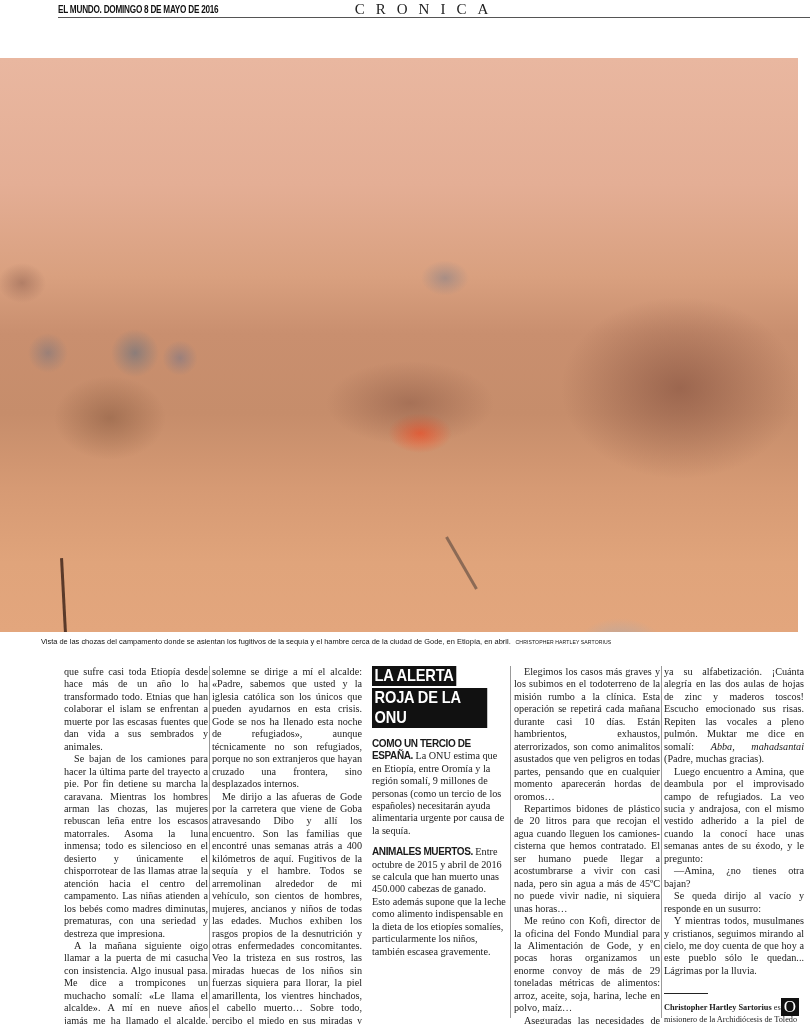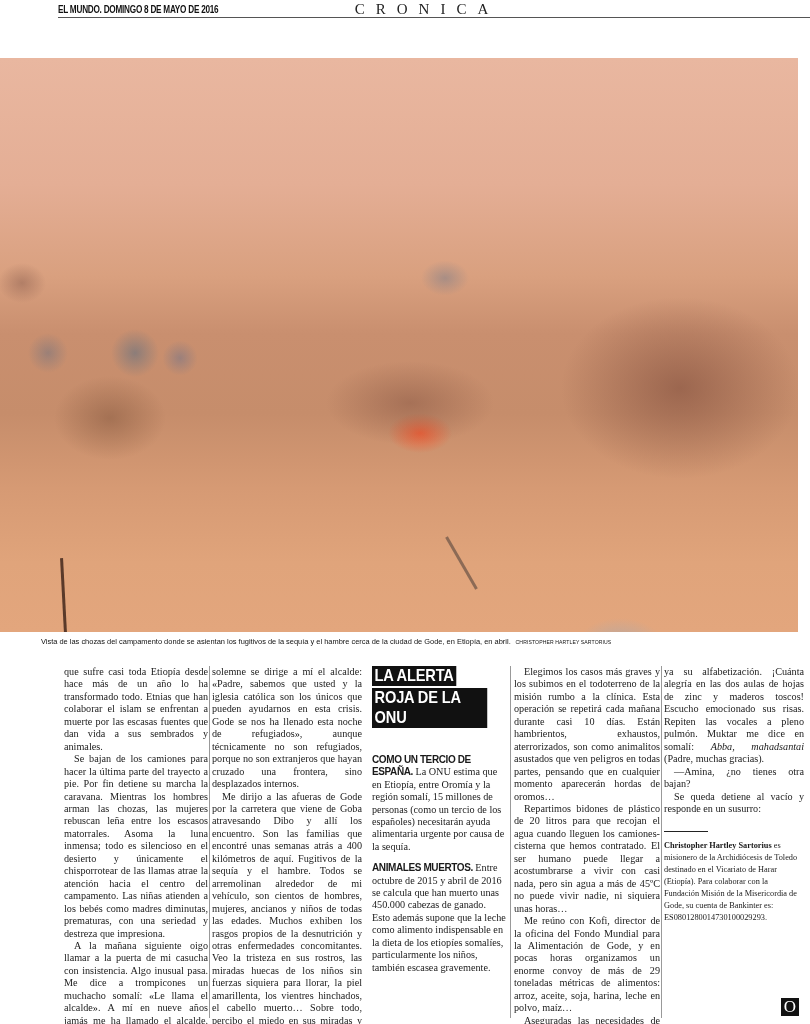--- a/index.html
+++ b/index.html
@@ -36,21 +36,21 @@
   .col p { text-indent: 10px; }
   .col p.noindent { text-indent: 0; }
   .c1 { left: 64px; width: 144px; }
   .c2 { left: 212px; width: 150px; }
   .c3 { left: 372px; width: 134px; font-size: 10.2px; line-height: 12.4px; text-align: left; }
   .c4 { left: 514px; width: 146px; }
   .c5 { left: 664px; width: 140px; }
   .vrule { position: absolute; top: 666px; width: 1px; height: 352px; background: #999; }
 
   .boxtitle { display: inline-block; background: #111; color: #fff; font-family: "Liberation Sans", sans-serif; font-weight: bold; font-size: 17px; line-height: 20px; padding: 0 3px; margin-bottom: 2px; letter-spacing: -0.2px; transform: scaleX(0.86); transform-origin: left; }
-  .boxtitles { margin-bottom: 24px; }
+  .boxtitles { margin-bottom: 8px; }
   .lead { font-family: "Liberation Sans", sans-serif; font-weight: bold; font-size: 10px; letter-spacing: -0.4px; }
   .c3 p { margin-bottom: 9px; text-indent: 0; }
 
   .bio-rule { width: 44px; height: 1px; background: #222; margin: 16px 0 8px; }
   .bio { font-size: 8.3px; line-height: 12px; text-indent: 0 !important; text-align: left; }
   .bio b { font-weight: bold; }
   .logo { position: absolute; left: 781px; top: 998px; width: 18px; height: 18px; background: #111; color: #fff; font-family: "Liberation Serif", serif; font-size: 17px; line-height: 18px; text-align: center; }
 </style>
 </head>
 <body>
@@ -82,34 +82,36 @@
 <div class="col c2">
   <p class="noindent">solemne se dirige a mí el alcalde: «Padre, sabemos que usted y la iglesia católica son los únicos que pueden ayudarnos en esta crisis. Gode se nos ha llenado esta noche de refugiados», aunque técnicamente no son refugiados, porque no son extranjeros que hayan cruzado una frontera, sino desplazados internos.</p>
   <p>Me dirijo a las afueras de Gode por la carretera que viene de Goba atravesando Dibo y allí los encuentro. Son las familias que encontré unas semanas atrás a 400 kilómetros de aquí. Fugitivos de la sequía y el hambre. Todos se arremolinan alrededor de mi vehículo, son cientos de hombres, mujeres, ancianos y niños de todas las edades. Muchos exhiben los rasgos propios de la desnutrición y otras enfermedades concomitantes. Veo la tristeza en sus rostros, las miradas huecas de los niños sin fuerzas siquiera para llorar, la piel amarillenta, los vientres hinchados, el cabello muerto… Sobre todo, percibo el miedo en sus miradas y en sus palabras. No saben dónde están, hablan el mismo somalí pero el lugar les es extraño. Tienen que recomenzar la vida en estos secarrales imposibles de arar.</p>
 </div>
 
 <div class="col c3">
   <div class="boxtitles">
     <div class="boxtitle">LA ALERTA</div><br>
     <div class="boxtitle">ROJA DE LA ONU</div>
   </div>
-  <p><span class="lead">COMO UN TERCIO DE ESPAÑA.</span><span> La ONU estima que en Etiopía, entre Oromía y la región somalí, 15 millones de personas (como un tercio de los españoles) necesitarán ayuda alimentaria urgente por causa de la sequía.</span></p>
+  <p><span class="lead">COMO UN TERCIO DE ESPAÑA.</span><span> La ONU estima que en Etiopía, entre Oromía y la región somalí, 9 millones de personas (como un tercio de los españoles) necesitarán ayuda alimentaria urgente por causa de la sequía.</span></p>
   <p><span class="lead">ANIMALES MUERTOS.</span><span> Entre octubre de 2015 y abril de 2016 se calcula que han muerto unas 450.000 cabezas de ganado. Esto además supone que la leche como alimento indispensable en la dieta de los etiopíes somalíes, particularmente los niños, también escasea gravemente.</span></p>
 </div>
 <div class="vrule" style="left:510px"></div>
 
 <div class="col c4">
   <p>Elegimos los casos más graves y los subimos en el todoterreno de la misión rumbo a la clínica. Esta operación se repetirá cada mañana durante casi 10 días. Están hambrientos, exhaustos, aterrorizados, son como animalitos asustados que ven peligros en todas partes, pensando que en cualquier momento aparecerán hordas de oromos…</p>
   <p>Repartimos bidones de plástico de 20 litros para que recojan el agua cuando lleguen los camiones-cisterna que hemos contratado. El ser humano puede llegar a acostumbrarse a vivir con casi nada, pero sin agua a más de 45ºC no puede vivir nadie, ni siquiera unas horas…</p>
   <p>Me reúno con Kofi, director de la oficina del Fondo Mundial para la Alimentación de Gode, y en pocas horas organizamos un enorme convoy de más de 29 toneladas métricas de alimentos: arroz, aceite, soja, harina, leche en polvo, maíz…</p>
   <p>Aseguradas las necesidades de agua, comida y medicinas, se me ocurre construir una escuelita. Ninguno de estos chavales ha pisado una. Con Muktar y otros líderes nos ponemos manos a la obra. 170 niños y algunos adultos han iniciado</p>
 </div>
 <div class="vrule" style="left:661px"></div>
 
 <div class="col c5">
   <p class="noindent">ya su alfabetización. ¡Cuánta alegría en las dos aulas de hojas de zinc y maderos toscos! Escucho emocionado sus risas. Repiten las vocales a pleno pulmón.  Muktar me dice en somalí: <i>Abba, mahadsantai</i> (Padre, muchas gracias).</p>
+  <p>Luego encuentro a Amina, que deambula por el improvisado campo de refugiados. La veo sucia y andrajosa, con el mismo vestido adherido a la piel de cuando la conocí hace unas semanas antes de su éxodo, y le pregunto:</p>
   <p>—Amina, ¿no tienes otra bajan?</p>
-  <p>Se queda detiene al vacío y responde en un susurro:</p>
+  <p>Se queda dirijo al vacío y responde en un susurro:</p>
+  <p>Y mientras todos, musulmanes y cristianos, seguimos mirando al cielo, me doy cuenta de que hoy a este pueblo sólo le quedan... Lágrimas por la lluvia.</p>
   <div class="bio-rule"></div>
   <p class="bio"><b>Christopher Hartley Sartorius</b><span> es misionero de la Archidiócesis de Toledo destinado en el Vicariato de Harar (Etiopía). Para colaborar con la Fundación Misión de la Misericordia de Gode, su cuenta de Bankinter es: ES0801280014730100029293.</span></p>
 </div>
 
 <div class="logo">O</div>
 
 </body></html>

